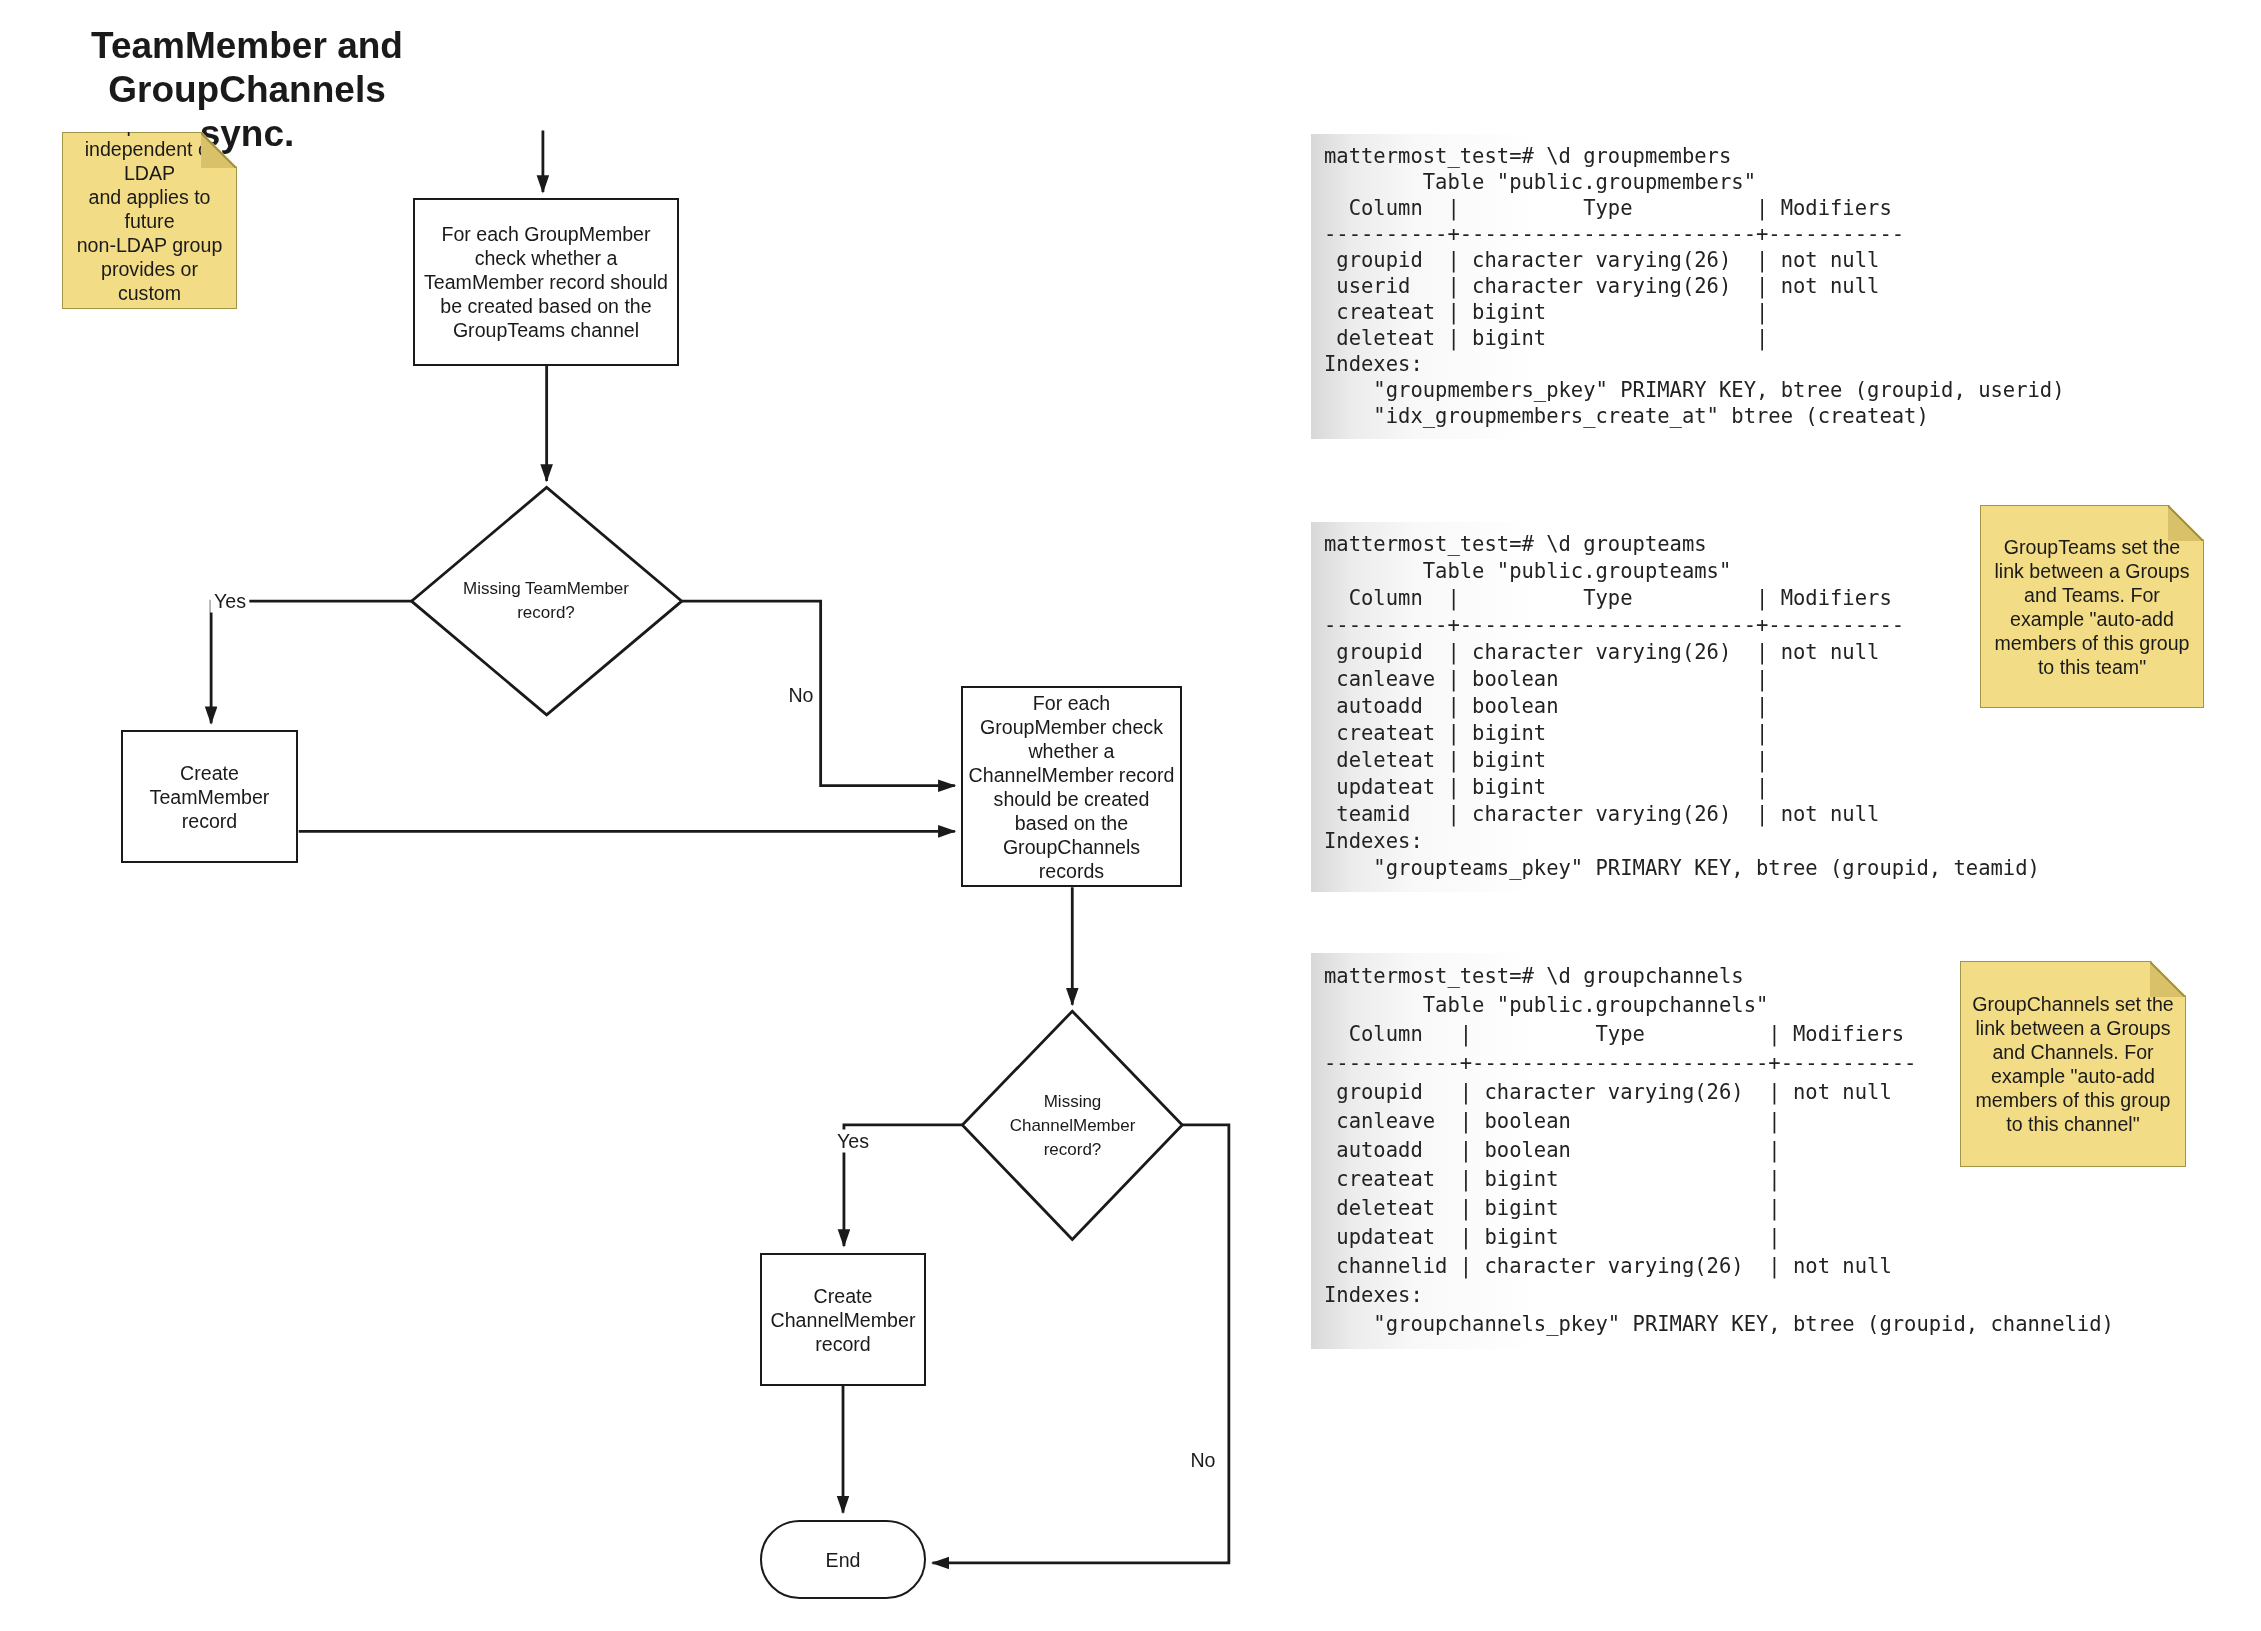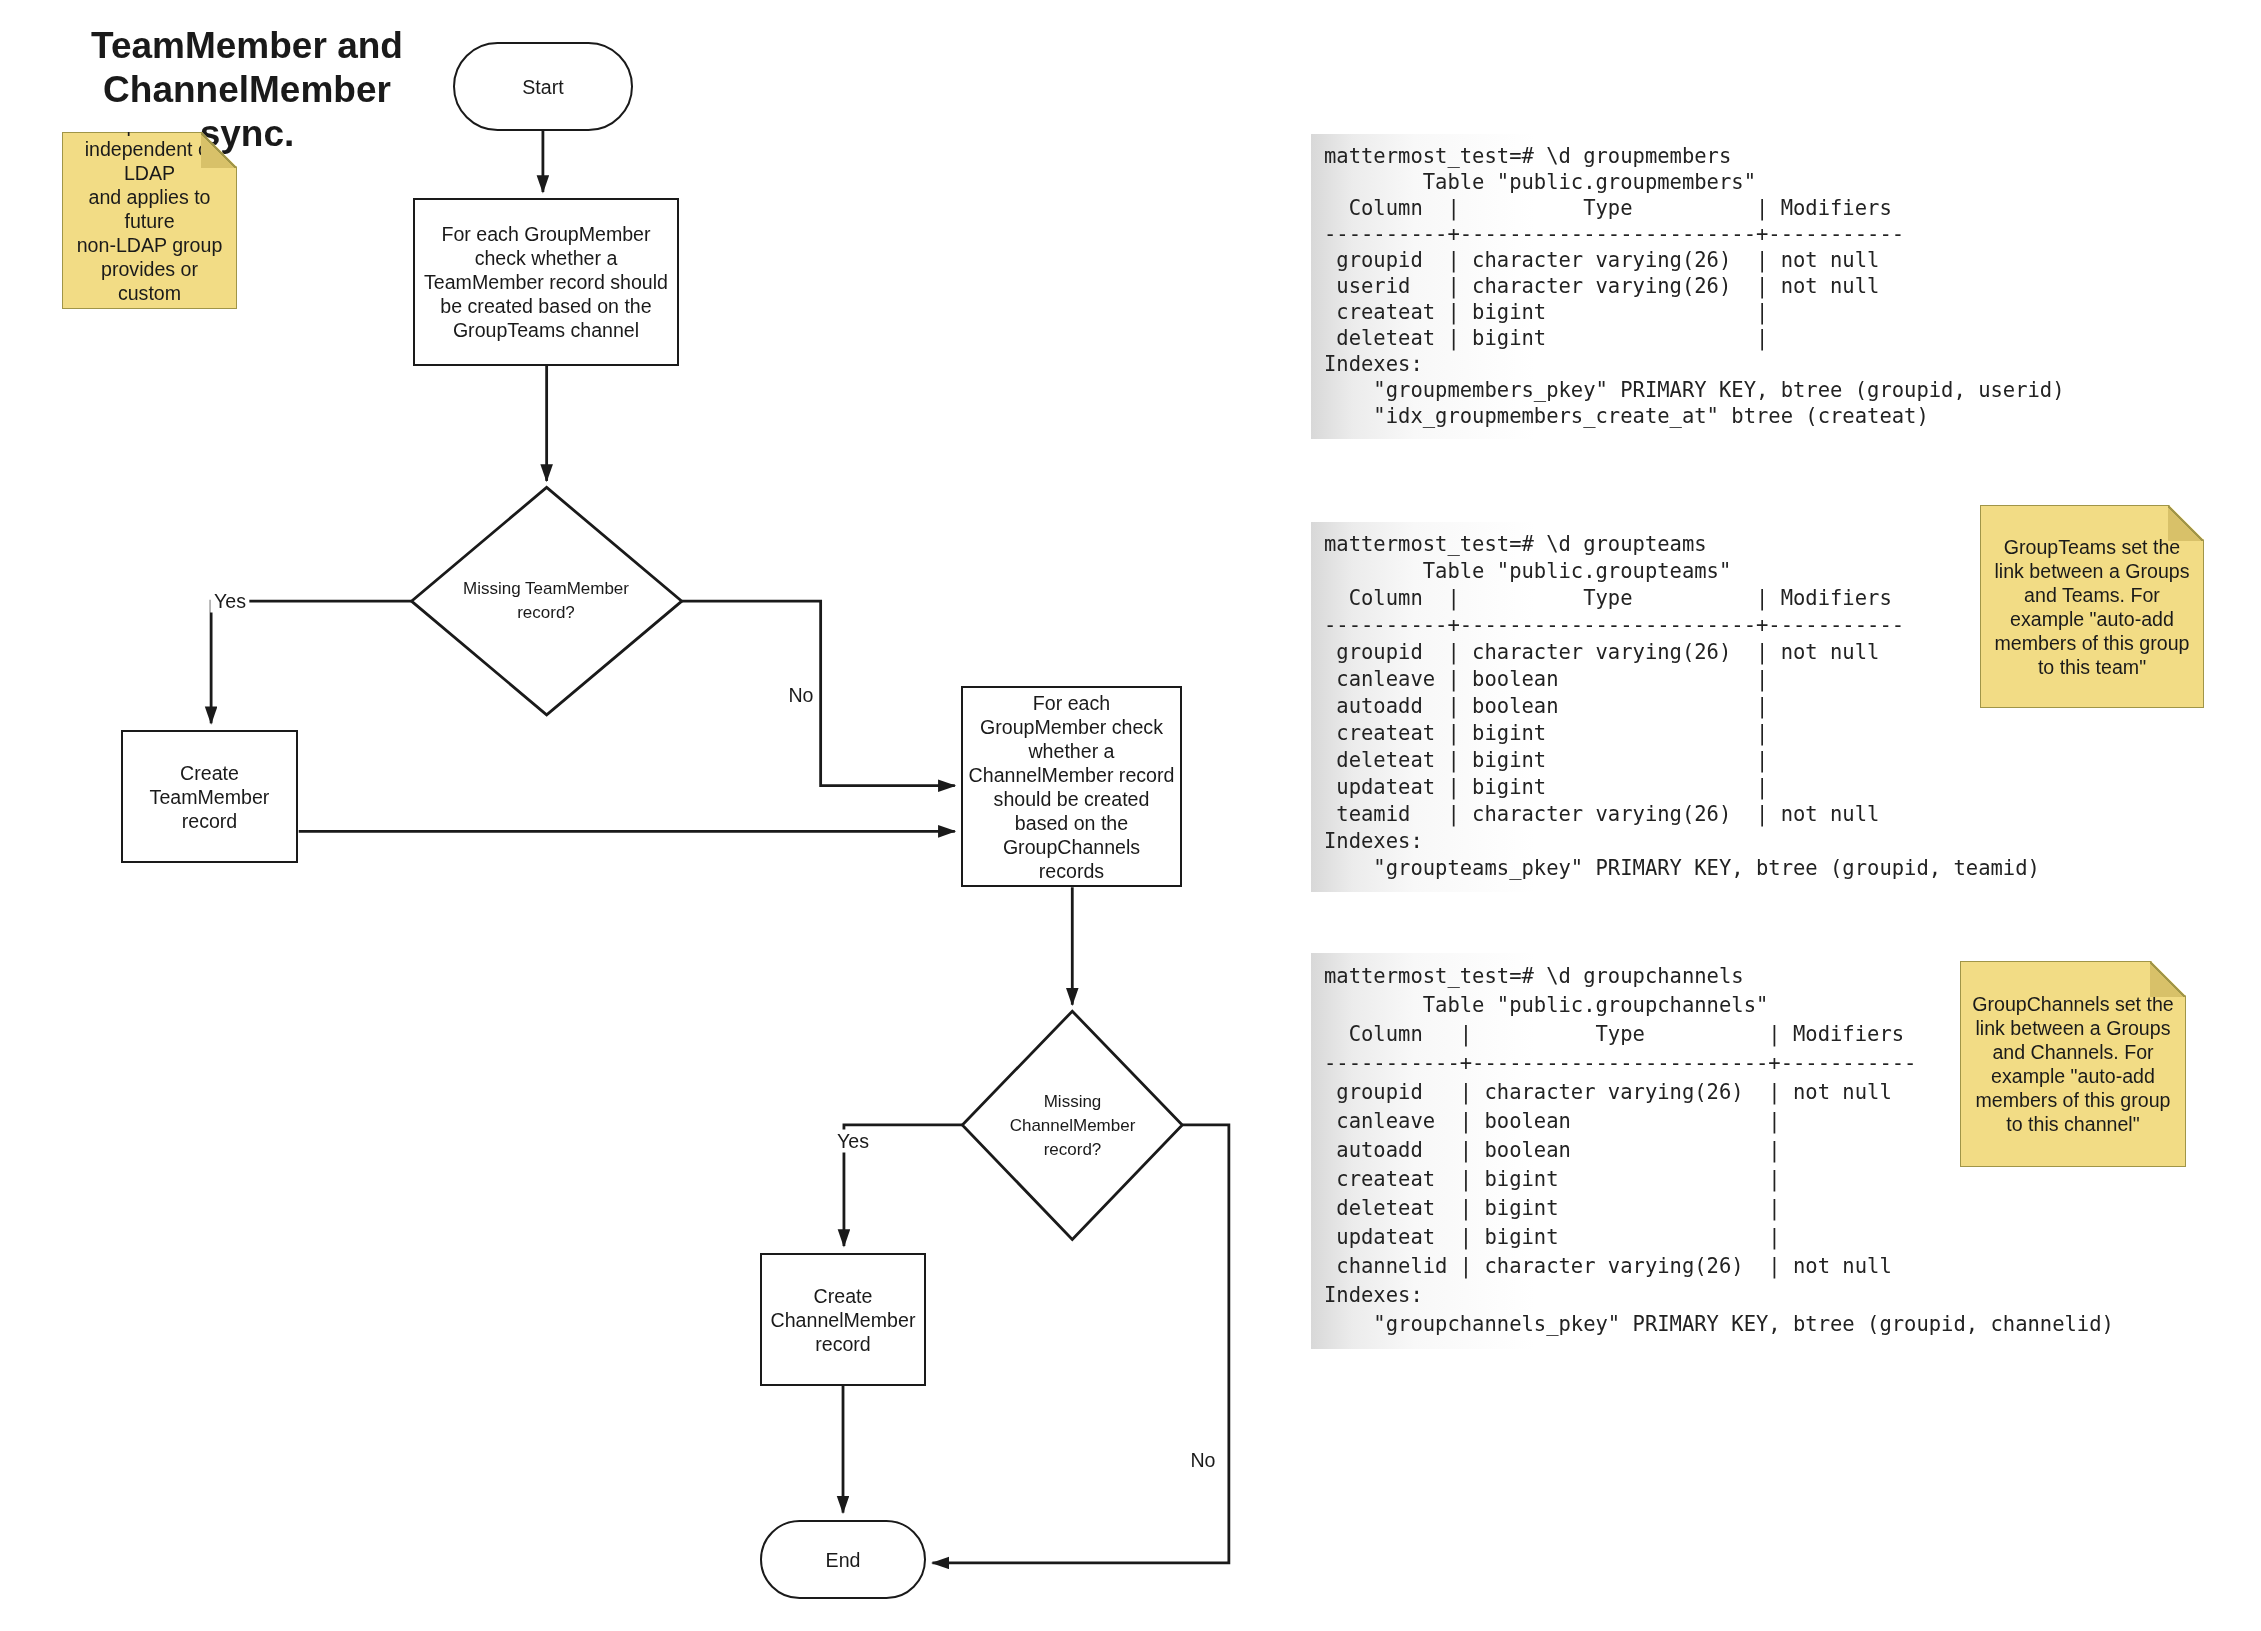--- a/index.html
+++ b/index.html
@@ -59,35 +59,32 @@
       <path d="M1150,952 V1078" marker-end="url(#arrow)"></path>
       <path d="M1032,1207 H905 V1337" marker-end="url(#arrow)"></path>
       <path d="M904,1487 V1623" marker-end="url(#arrow)"></path>
       <path d="M1268,1207 H1318 V1677 H1000" marker-end="url(#arrow)"></path>
       <polygon fill="#ffffff" points="586,523 731,645 586,767 441,645"></polygon>
       <polygon fill="#ffffff" points="1150,1085 1268,1207 1150,1330 1032,1207"></polygon>
     </g>
   </svg>
 
   <div class="page-title">TeamMember and
-ChannelMember sync.</div>
+GroupChannels sync.</div>
 
   <div class="note" style="left:62px;top:132px;width:175px;height:177px;">
     <span class="fold"></span>
     <span>This process is
 independent of LDAP
 and applies to future
 non-LDAP group
 provides or custom
 groups</span>
   </div>
 
-  <div class="shape pill" style="left:453px;top:42px;width:180px;height:89px;">
-    <span>Start</span>
-  </div>
 
   <div class="shape" style="left:413px;top:198px;width:266px;height:168px;">
     <span>For each GroupMember
 check whether a
 TeamMember record should
 be created based on the
 GroupTeams channel</span>
   </div>
 
   <div class="diamond-label" style="left:406px;top:577px;width:280px;height:48px;">Missing TeamMember

